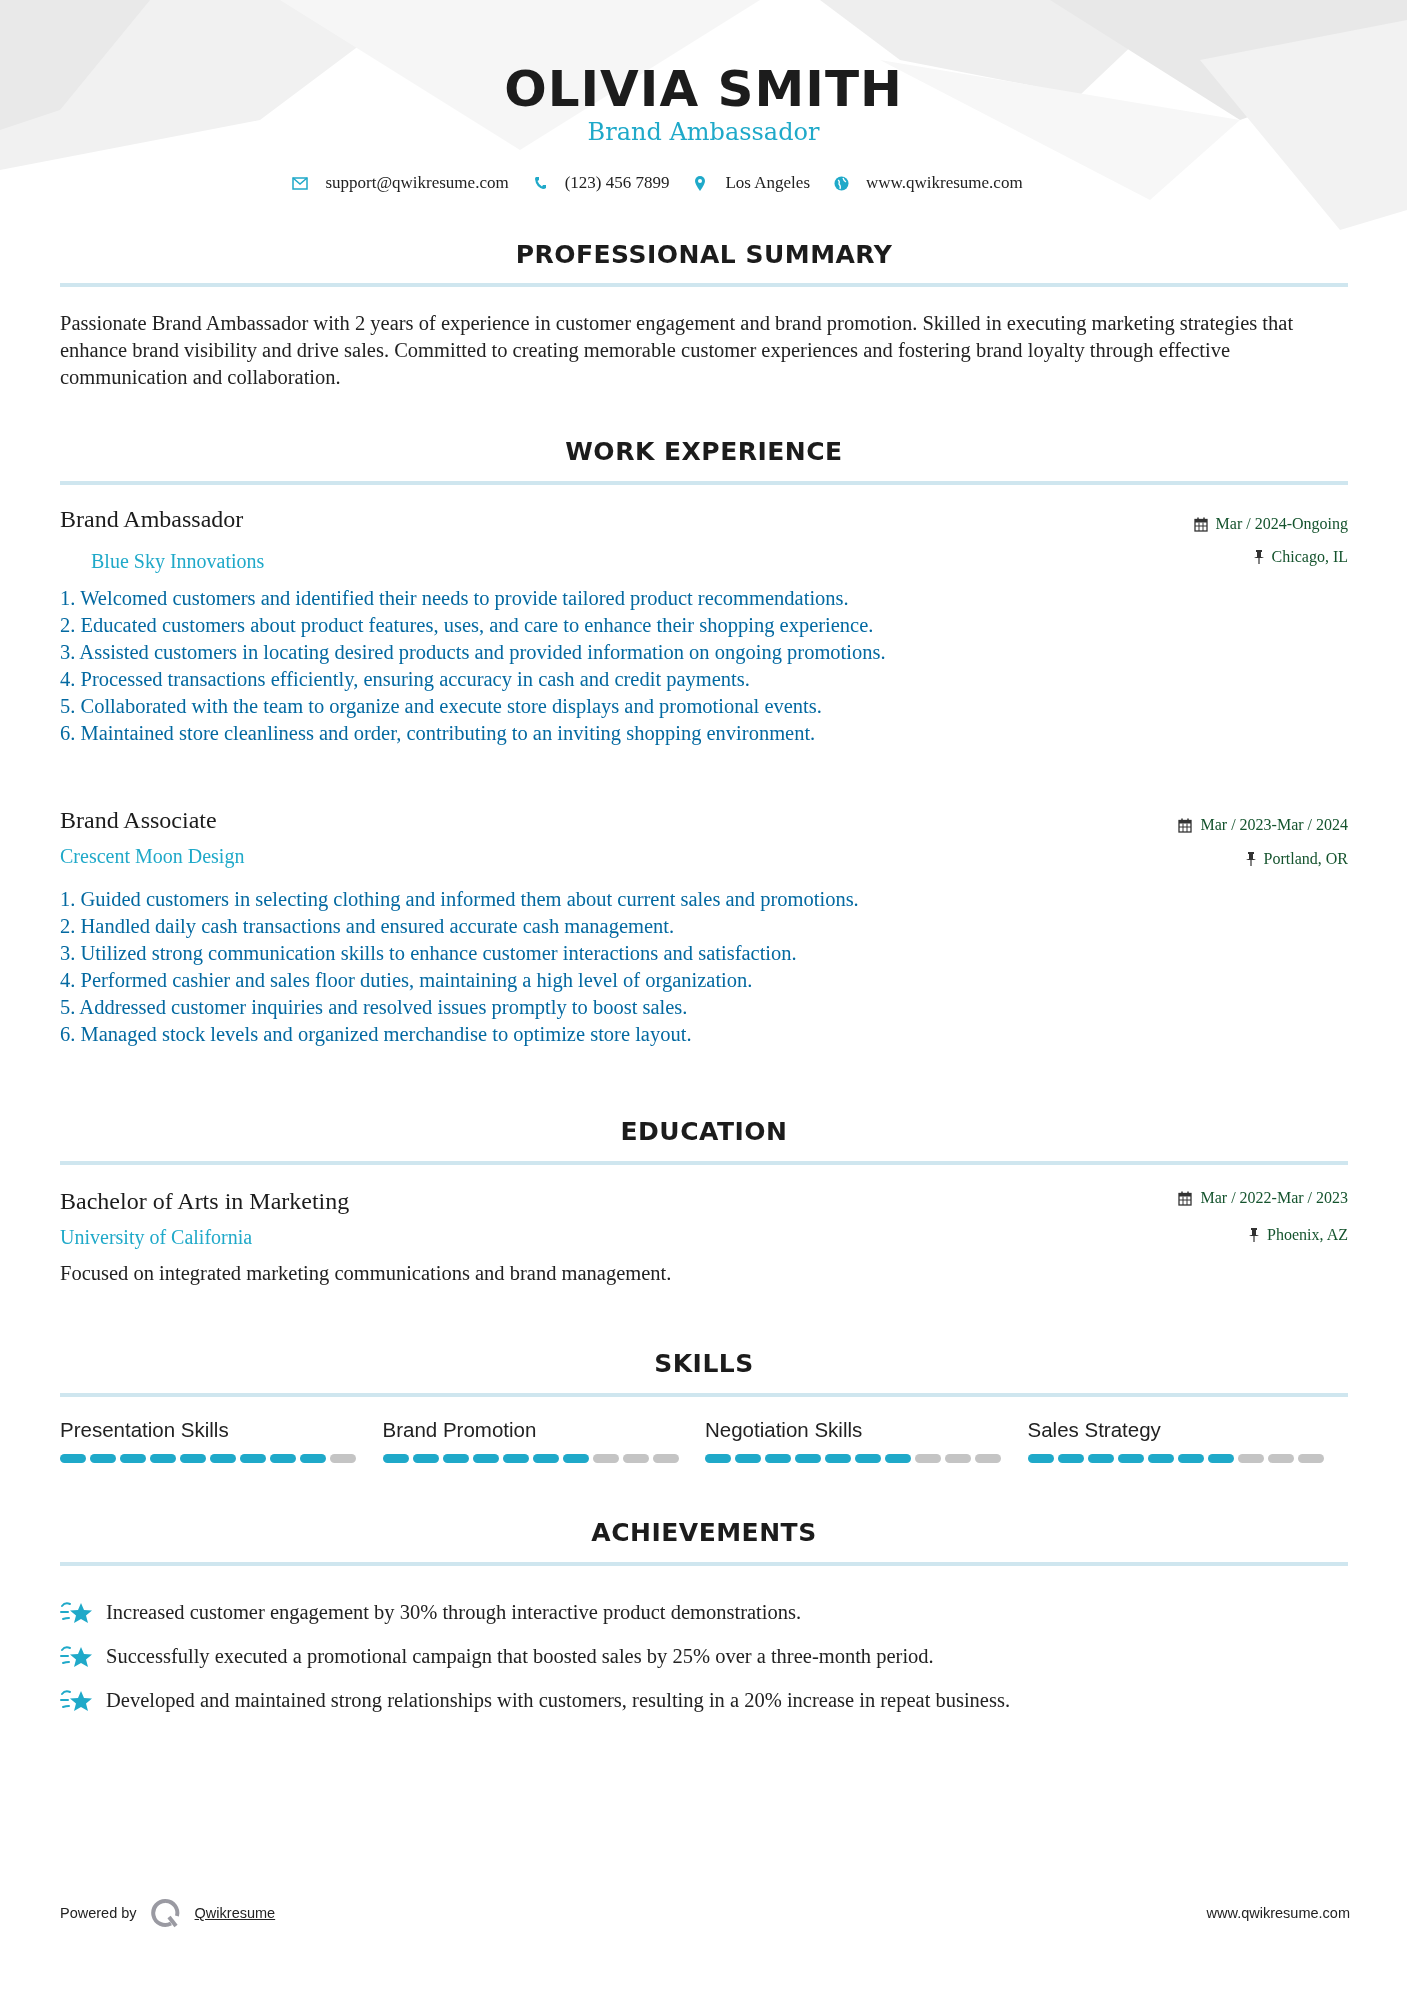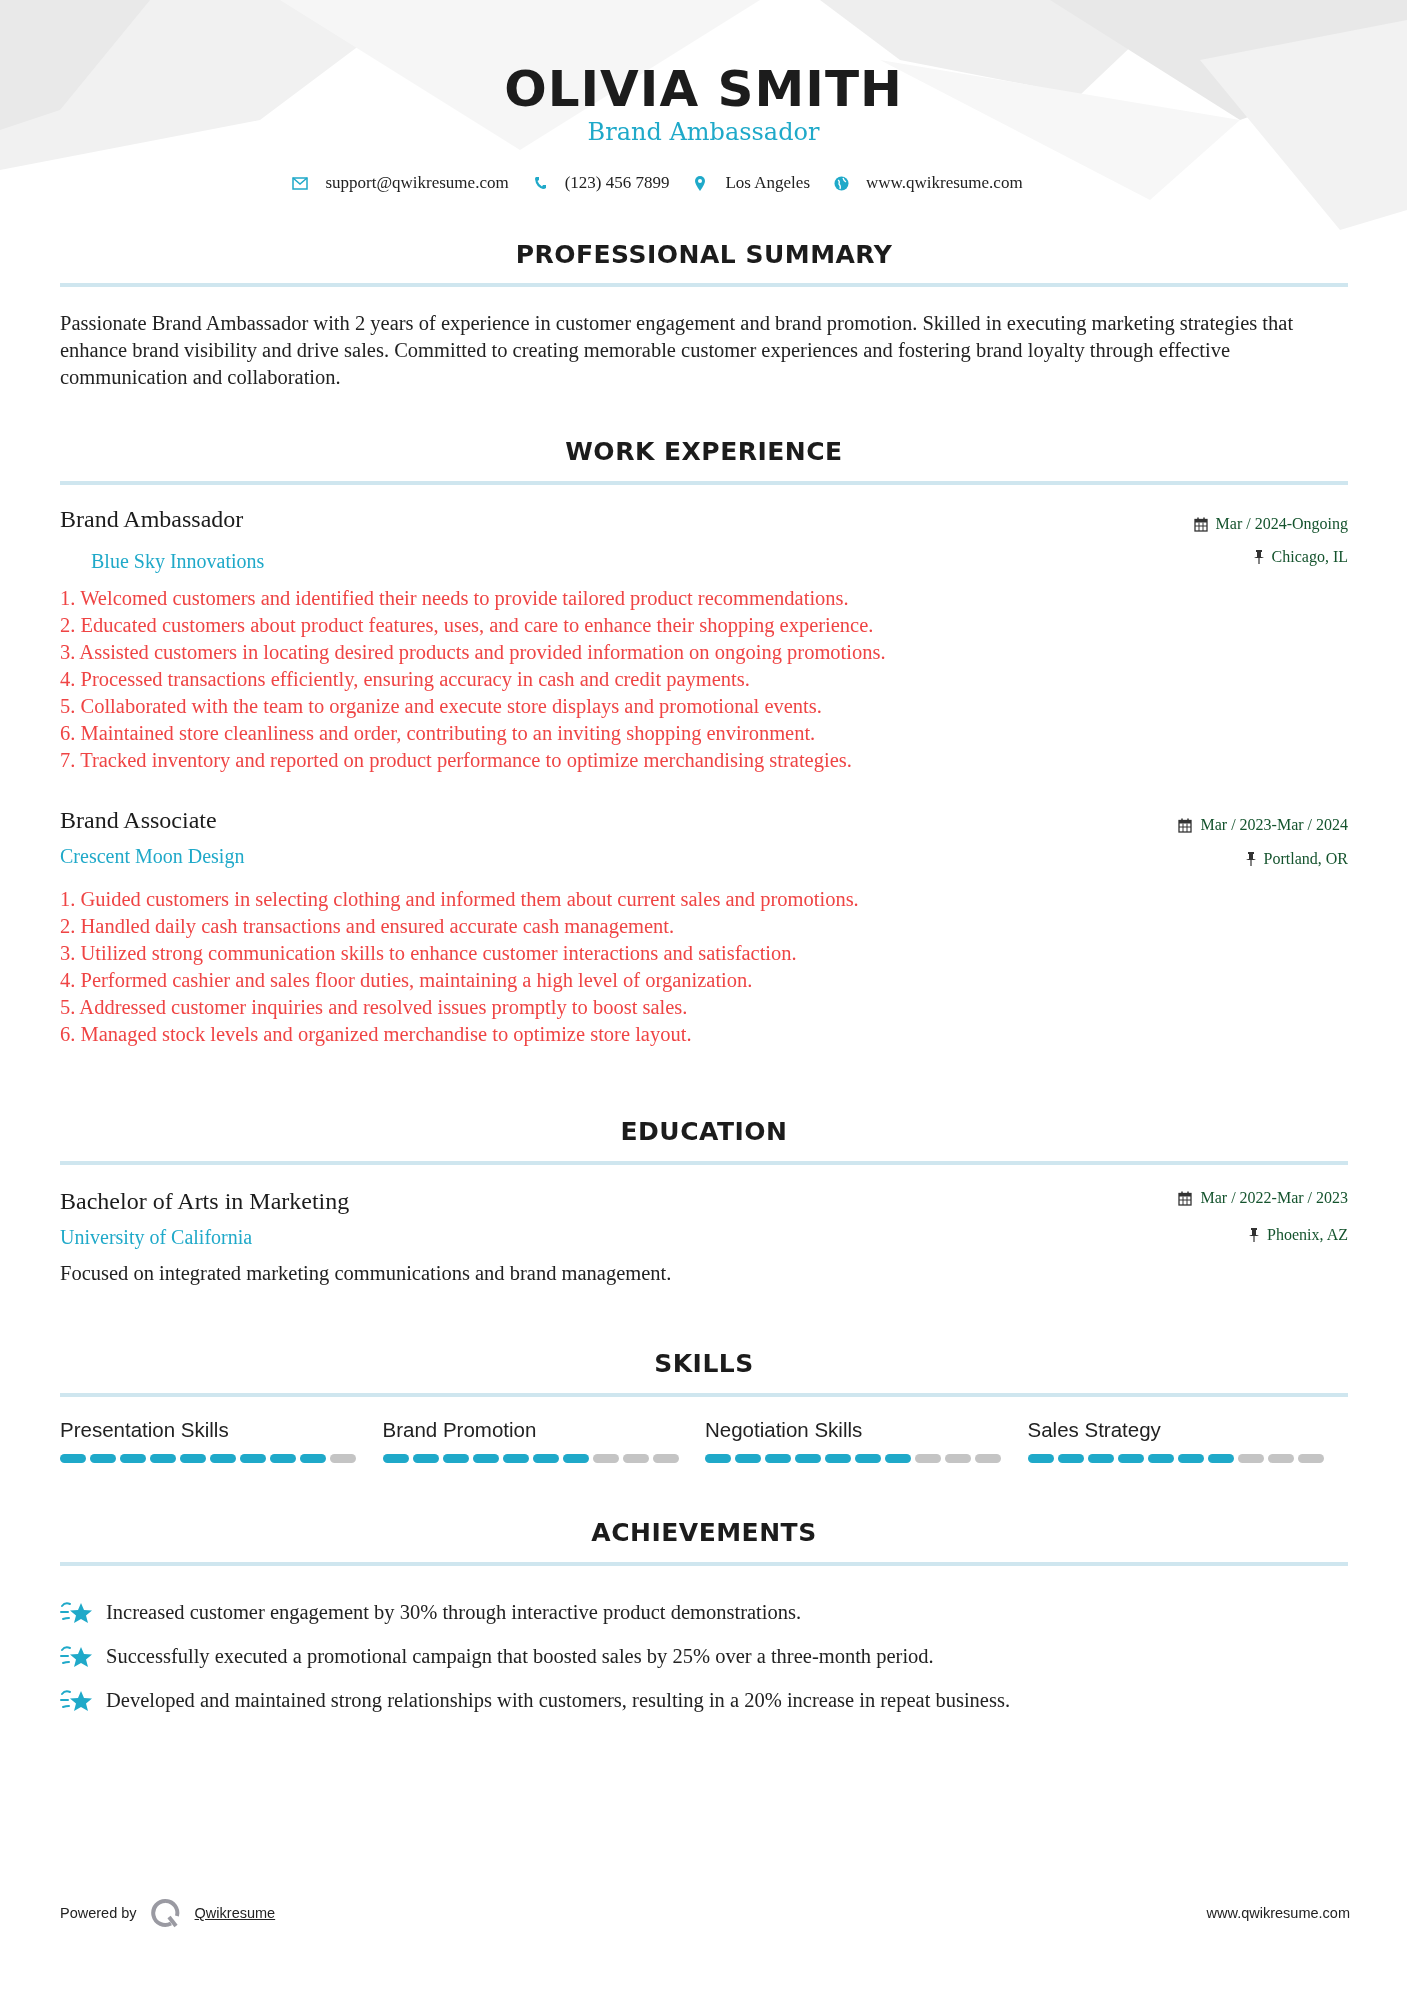--- a/index.html
+++ b/index.html
@@ -22,21 +22,21 @@
                   font-family: "DejaVu Sans", sans-serif; font-weight: bold; font-size: 25px; color: #1c1c1c; letter-spacing: 0.5px; }
   .rule { position: absolute; left: 60px; width: 1288px; height: 4px; background: #cfe6ef; }
 
   .summary { position: absolute; left: 60px; width: 1290px; top: 310px; font-family: "Liberation Serif", serif; font-size: 20.5px; line-height: 27px; color: #222; }
 
   .entry-title { position: absolute; left: 60px; font-family: "Liberation Serif", serif; font-size: 24px; color: #1c1c1c; }
   .entry-org { position: absolute; left: 60px; font-family: "Liberation Serif", serif; font-size: 20px; color: #1fa9c9; }
   .entry-meta { position: absolute; right: 59px; font-family: "Liberation Serif", serif; font-size: 16px; color: #14532d; display: flex; align-items: center; }
   .entry-meta .ic { margin-right: 8px; display: inline-flex; }
 
-  .bullets { position: absolute; left: 60px; width: 1250px; list-style: none; font-family: "Liberation Serif", serif; font-size: 20.5px; line-height: 27px; color: #ef4444; }
+  .bullets { position: absolute; left: 60px; width: 1250px; list-style: none; font-family: "Liberation Serif", serif; font-size: 20.5px; line-height: 27px; color: #0369a1; }
   .bullets li { white-space: nowrap; }
 
   .edu-desc { position: absolute; left: 60px; font-family: "Liberation Serif", serif; font-size: 20.5px; color: #222; }
 
   .skills { position: absolute; left: 60px; top: 1418px; width: 1290px; display: flex; }
   .skill { width: 330px; }
   .skill-name { font-family: Liberation Sans, sans-serif; font-size: 20.5px; color: #222; height: 32px; }
   .skill-bar { display: flex; gap: 4px; margin-top: 4px; }
   .seg { width: 26px; height: 9px; border-radius: 5px; background: #c4c4c4; }
   .seg.on { background: #1fa9c9; }
@@ -142,21 +142,20 @@
     </span>
     <span>Chicago, IL</span>
   </div>
   <ul class="bullets" style="top:585px;">
     <li>1. Welcomed customers and identified their needs to provide tailored product recommendations.</li>
     <li>2. Educated customers about product features, uses, and care to enhance their shopping experience.</li>
     <li>3. Assisted customers in locating desired products and provided information on ongoing promotions.</li>
     <li>4. Processed transactions efficiently, ensuring accuracy in cash and credit payments.</li>
     <li>5. Collaborated with the team to organize and execute store displays and promotional events.</li>
     <li>6. Maintained store cleanliness and order, contributing to an inviting shopping environment.</li>
-    <li>7. Tracked inventory and reported on product performance to optimize merchandising strategies.</li>
   </ul>
 
   <div class="entry-title" style="top:807px;">Brand Associate</div>
   <div class="entry-org" style="top:845px;">Crescent Moon Design</div>
   <div class="entry-meta" style="top:816px;">
     <span class="ic">
       <svg width="14" height="15" viewBox="0 0 14 15">
           <rect x="1" y="2.5" width="12" height="11.5" fill="none" stroke="#333" stroke-width="1.3"></rect>
           <rect x="1" y="2.5" width="12" height="3" fill="#333"></rect>
           <line x1="4" y1="0.5" x2="4" y2="3" stroke="#333" stroke-width="1.5"></line>

